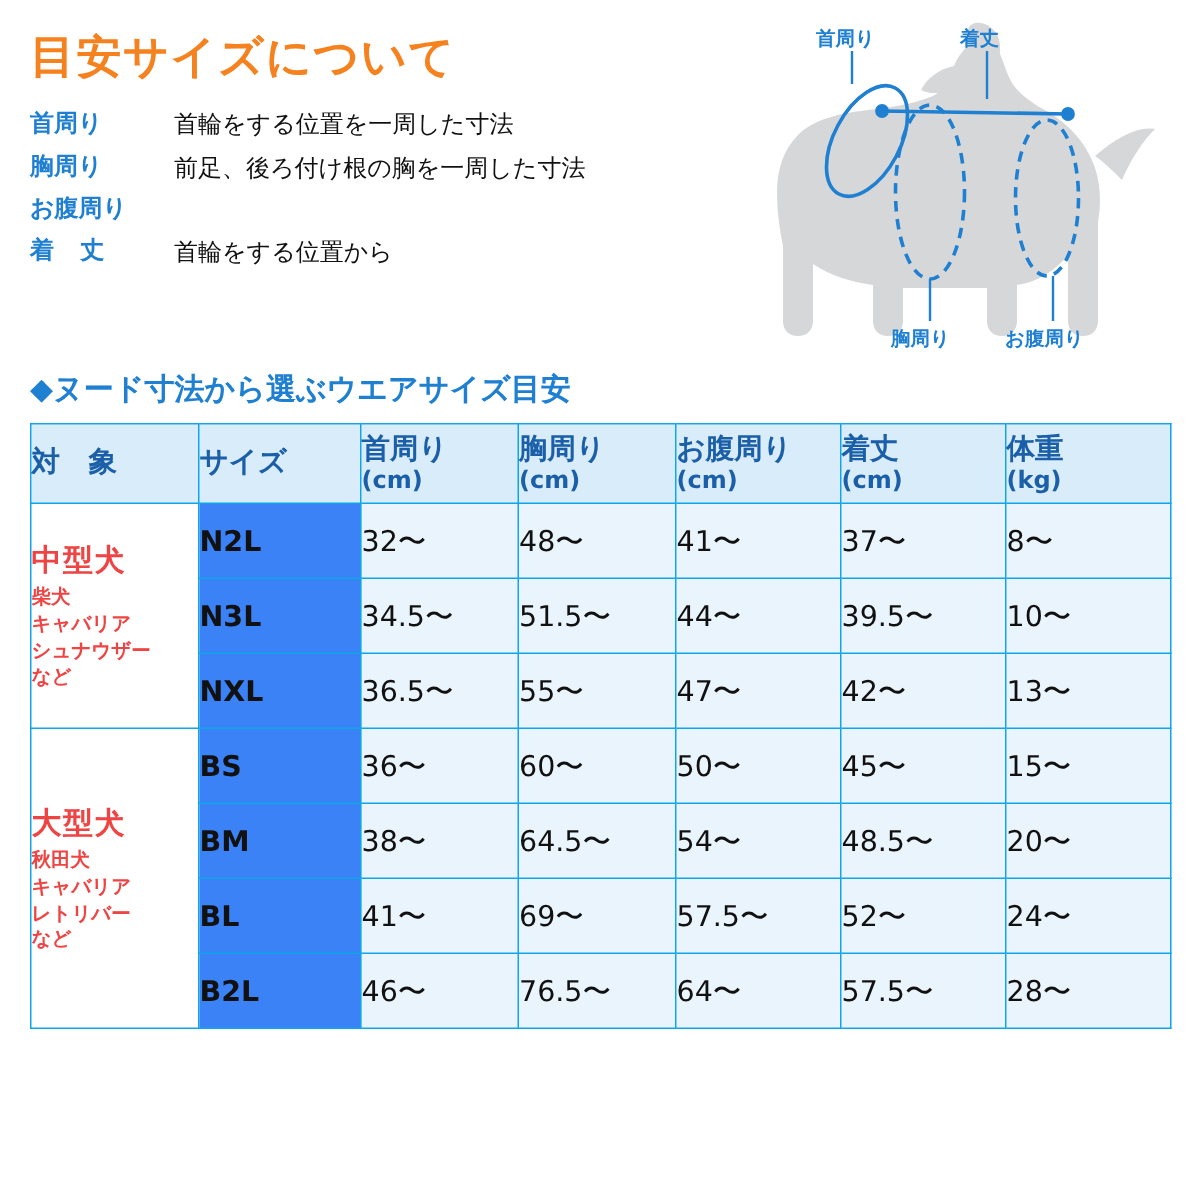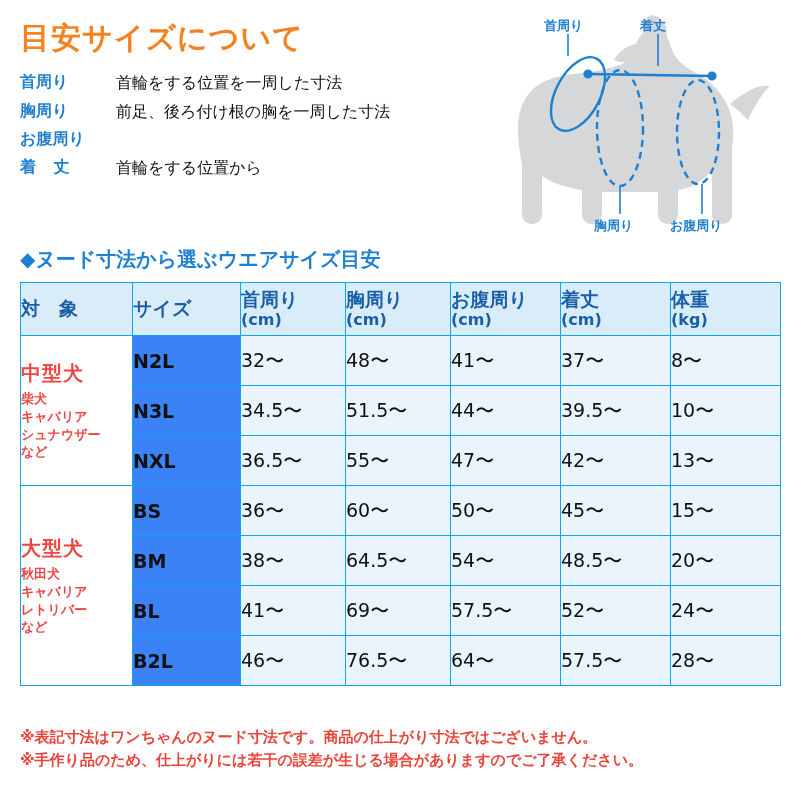--- a/index.html
+++ b/index.html
@@ -408,18 +408,14 @@
           <td class="val">46〜</td>
           <td class="val">76.5〜</td>
           <td class="val">64〜</td>
           <td class="val">57.5〜</td>
           <td class="val">28〜</td>
         </tr>
       </tbody>
     </table>
   </div>
 
-  <div class="notes">
-    <div class="note">※表記寸法はワンちゃんのヌード寸法です。商品の仕上がり寸法ではございません。</div>
-    <div class="note">※手作り品のため、仕上がりには若干の誤差が生じる場合がありますのでご了承ください。</div>
-  </div>
 
 </div>
 
 </body></html>

